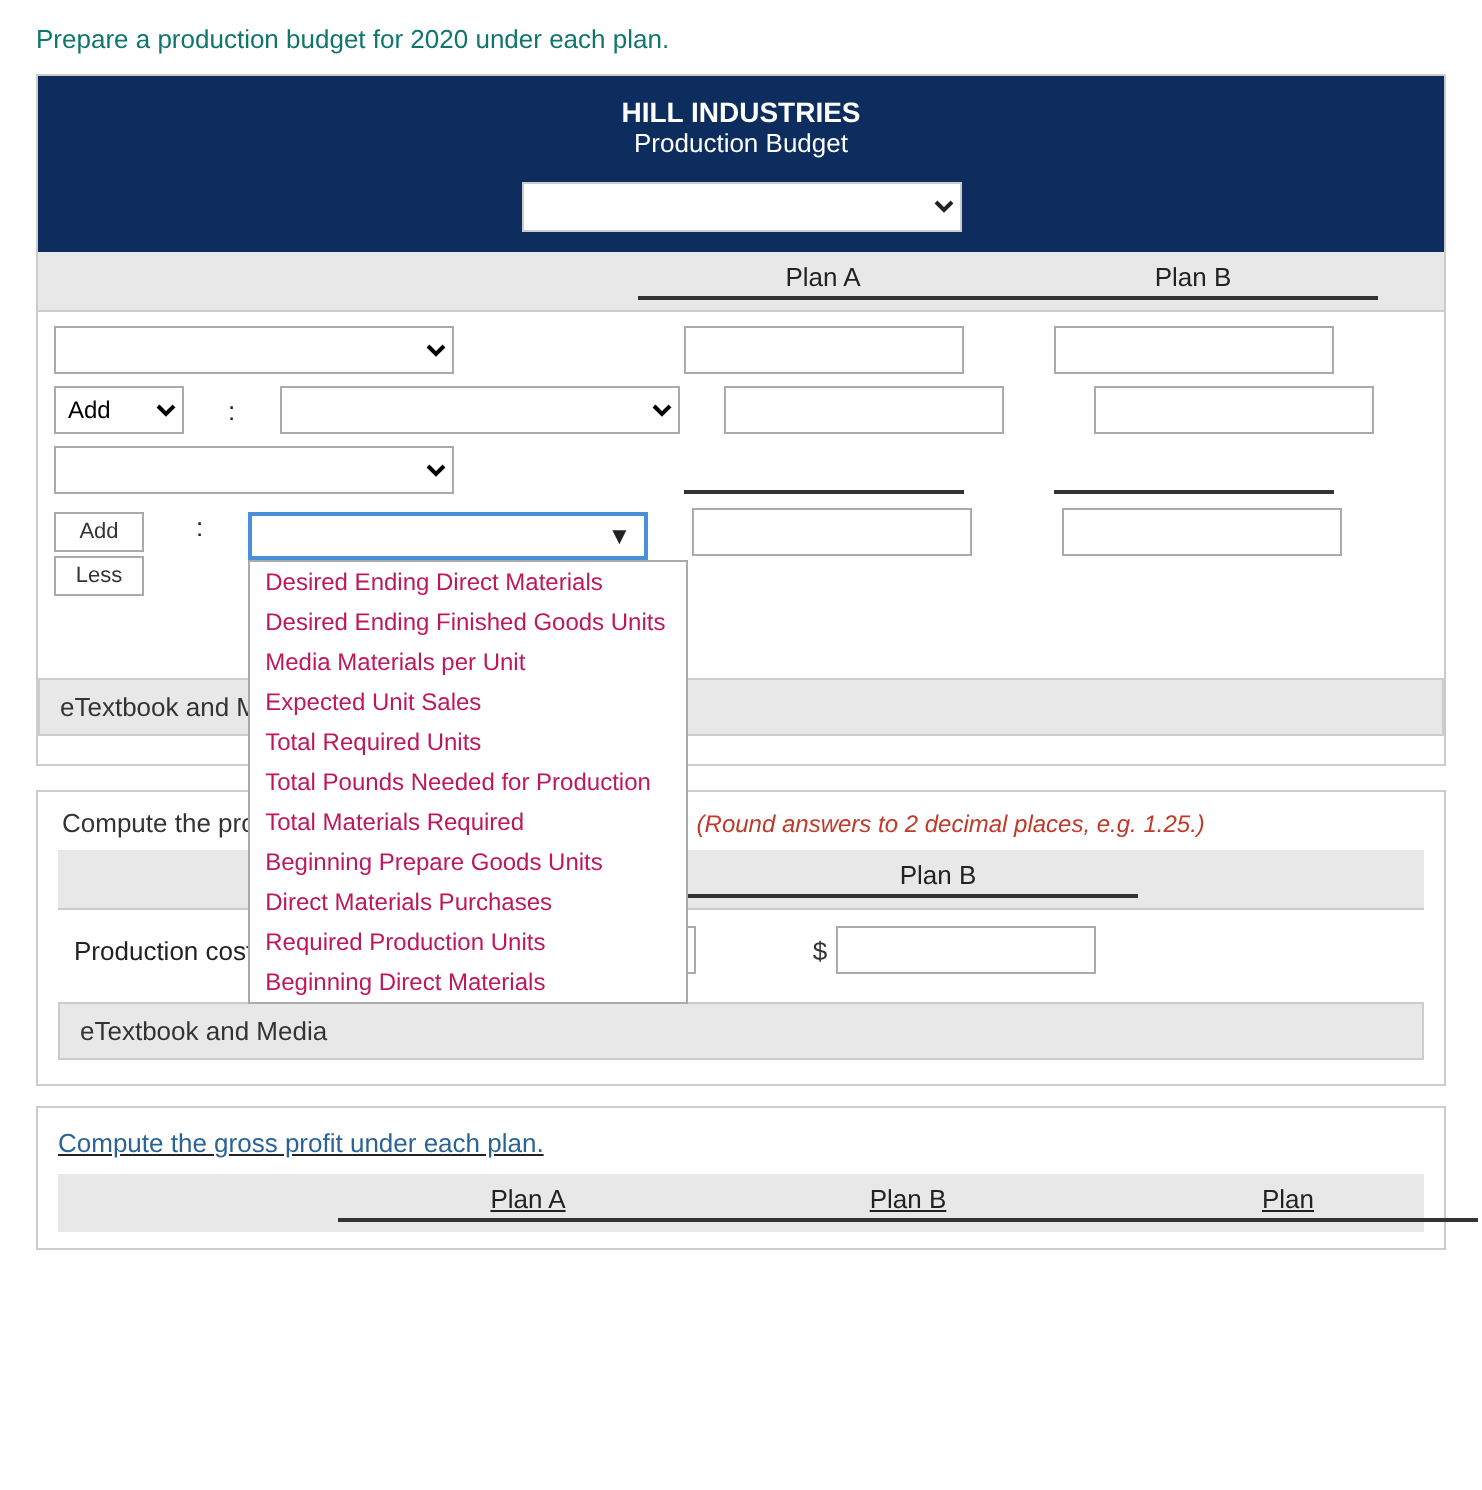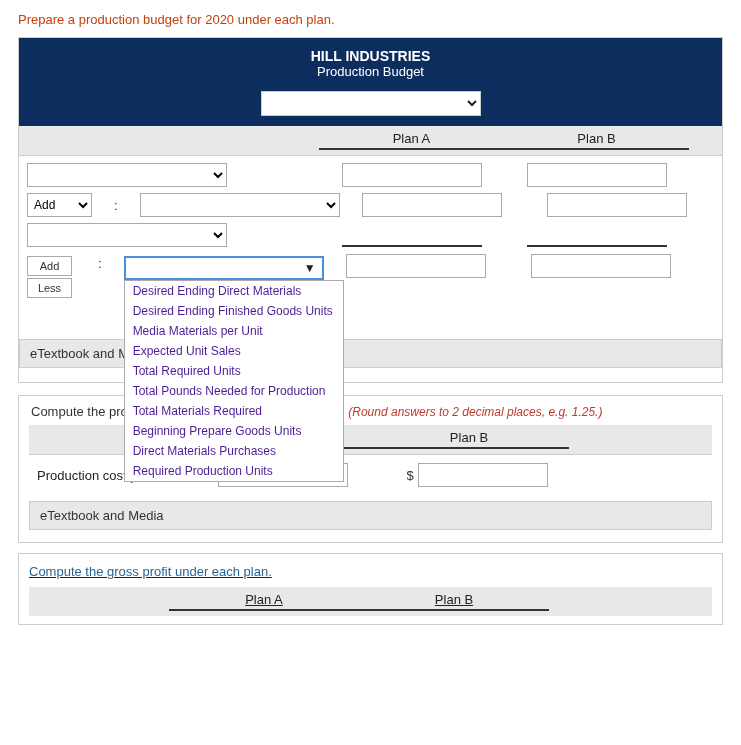--- a/index.html
+++ b/index.html
@@ -9,21 +9,21 @@
       background: #f0f0f0;
       color: #222;
     }
     .page-wrapper {
       width: 741px;
       min-height: 745px;
       background: #fff;
       padding: 12px 18px;
     }
     .top-instruction {
-      color: #c2410c;
+      color: #0f766e;
       font-size: 13px;
       margin-bottom: 10px;
     }
 
     
     .card {
       background: #fff;
       border: 1px solid #ccc;
       margin-bottom: 12px;
       padding-bottom: 10px;
@@ -165,21 +165,21 @@
       left: 0;
       width: 220px;
       background: #fff;
       border: 1px solid #aaa;
       z-index: 100;
       font-size: 12px;
     }
     .dropdown-list .dd-item {
       padding: 3px 8px;
       cursor: pointer;
-      color: #4c1d95;
+      color: #be185d;
       white-space: nowrap;
     }
 
     
     .etextbook-bar {
       background: #e8e8e8;
       border: 1px solid #ccc;
       padding: 6px 10px;
       font-size: 13px;
       color: #333;
@@ -393,20 +393,21 @@
               <div class="dd-item">Desired Ending Direct Materials</div>
               <div class="dd-item">Desired Ending Finished Goods Units</div>
               <div class="dd-item">Media Materials per Unit</div>
               <div class="dd-item">Expected Unit Sales</div>
               <div class="dd-item">Total Required Units</div>
               <div class="dd-item">Total Pounds Needed for Production</div>
               <div class="dd-item">Total Materials Required</div>
               <div class="dd-item">Beginning Prepare Goods Units</div>
               <div class="dd-item">Direct Materials Purchases</div>
               <div class="dd-item">Required Production Units</div>
+              <div class="dd-item">Beginning Direct Materials</div>
             </div>
           </div>
         </div>
         <div class="plan-input-col">
           <input type="text" style="">
         </div>
         <div class="plan-input-col">
           <input type="text" style="">
         </div>
       </div>
@@ -449,16 +450,17 @@
       </div>
     </div>
   </div>
 
   <div class="bottom-section">
     <div class="bottom-instruction">Compute the gross profit under each plan.</div>
     <div class="bottom-plan-headers">
       <div class="blabel-col"></div>
       <div class="bplan-col">Plan A</div>
       <div class="bplan-col">Plan B</div>
+      <div class="bplan-col">Plan</div>
     </div>
   </div>
 
 </div>
 
 </body></html>

